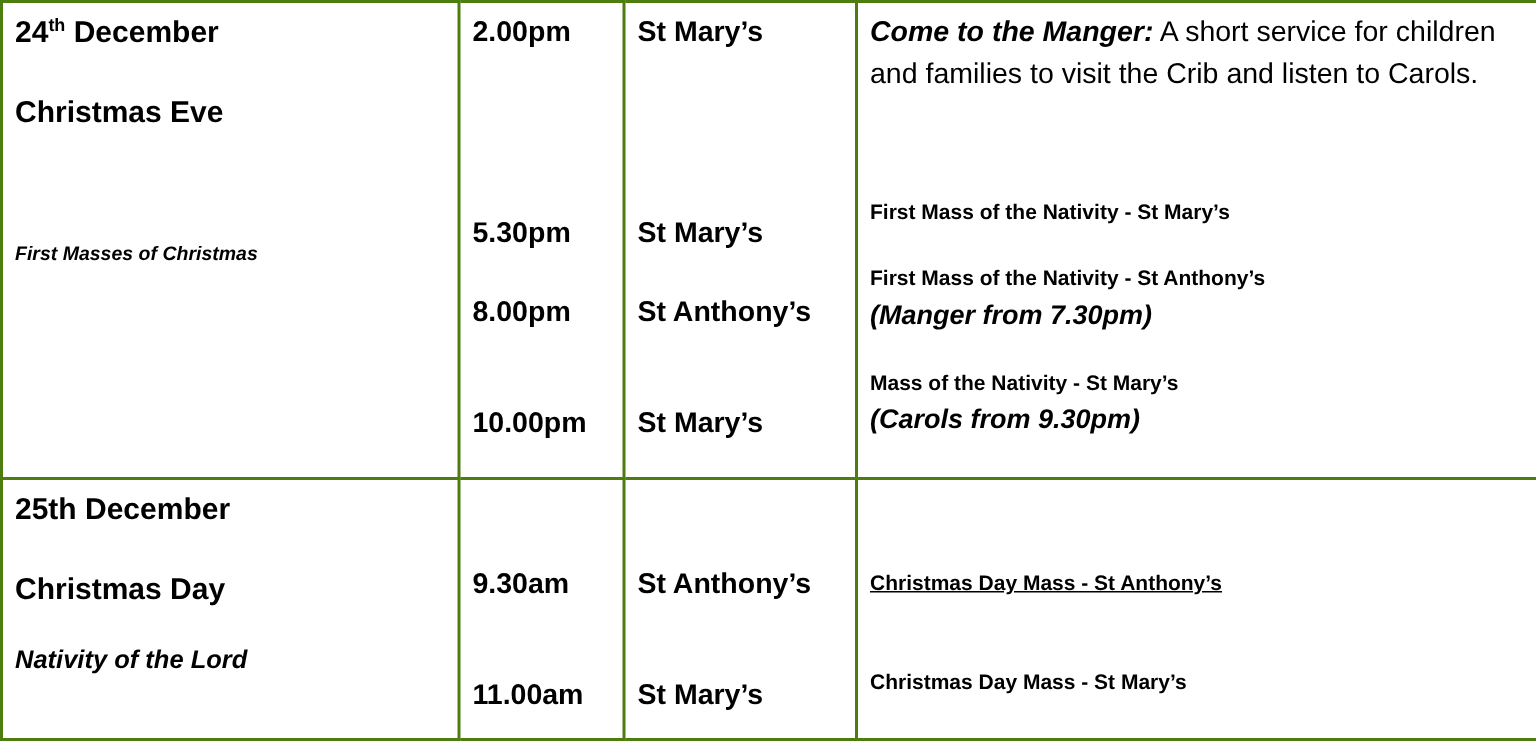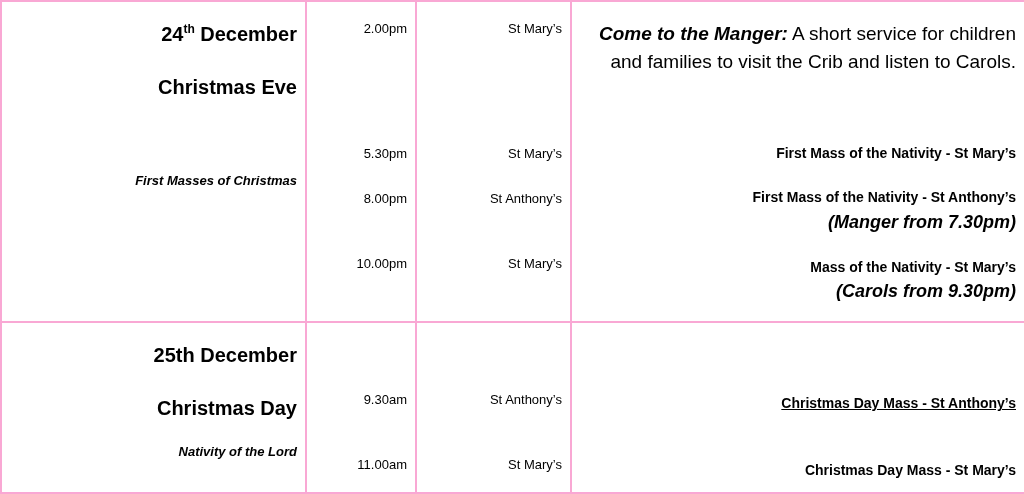--- a/index.html
+++ b/index.html
@@ -13,41 +13,40 @@
   }
   #schedule-table {
     width: 1024px;
     height: 494px;
     box-sizing: border-box;
     border-collapse: collapse;
     table-layout: fixed;
     background: #ffffff;
   }
   #schedule-table td {
-    border: 2px solid #f9a8d4;
+    border: 2px solid #4d7c0f;
     vertical-align: top;
-    padding: 18px 8px 6px 8px;
+    padding: 6px 8px 6px 8px;
     font-size: 19px;
     line-height: 1.45;
-    text-align: right;
   }
   .col-date   { width: 305px; }
   .col-time   { width: 110px; }
   .col-place  { width: 155px; }
   .col-detail { width: 454px; }
   .bold-ital { font-weight: bold; font-style: italic; }
 
   .date-cell { padding-top: 4px; }
   .date-line { font-weight: bold; font-size: 20px; margin: 0 0 0 0; }
   .date-line sup { font-size: 12px; font-weight: bold; vertical-align: super; }
   .date-sub { font-weight: bold; font-size: 20px; margin-top: 24px; }
   .date-note { font-weight: bold; font-style: italic; font-size: 13px; margin-top: 70px; }
-  .date-note-tight { font-weight: bold; font-style: italic; font-size: 13px; margin-top: 20px; }
+  .date-note-tight { font-weight: bold; font-style: italic; font-size: 17px; margin-top: 20px; }
 
-  .stack-item { font-weight: normal; font-size: 13px; }
+  .stack-item { font-weight: bold; font-size: 19px; }
   .gap-lg { margin-top: 106px; }
   .gap-md { margin-top: 26px; }
   .gap-sm { margin-top: 24px; }
   .gap-xl { margin-top: 46px; }
 
   .detail-first { font-size: 19px; margin: 0; }
   .detail-line { font-weight: bold; font-size: 14px; }
   .sub-ital { font-style: italic; font-weight: bold; font-size: 18px; margin-top: 1px; }
 </style>
 </head>

